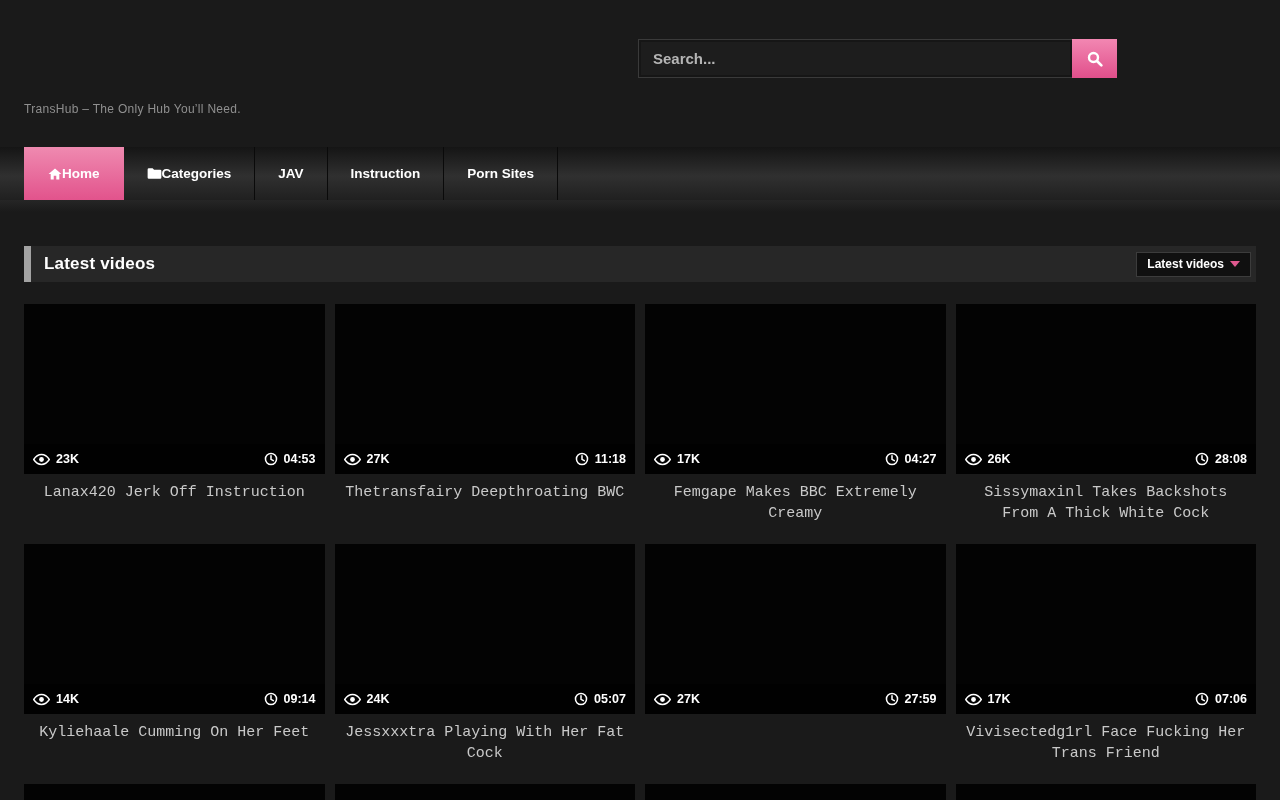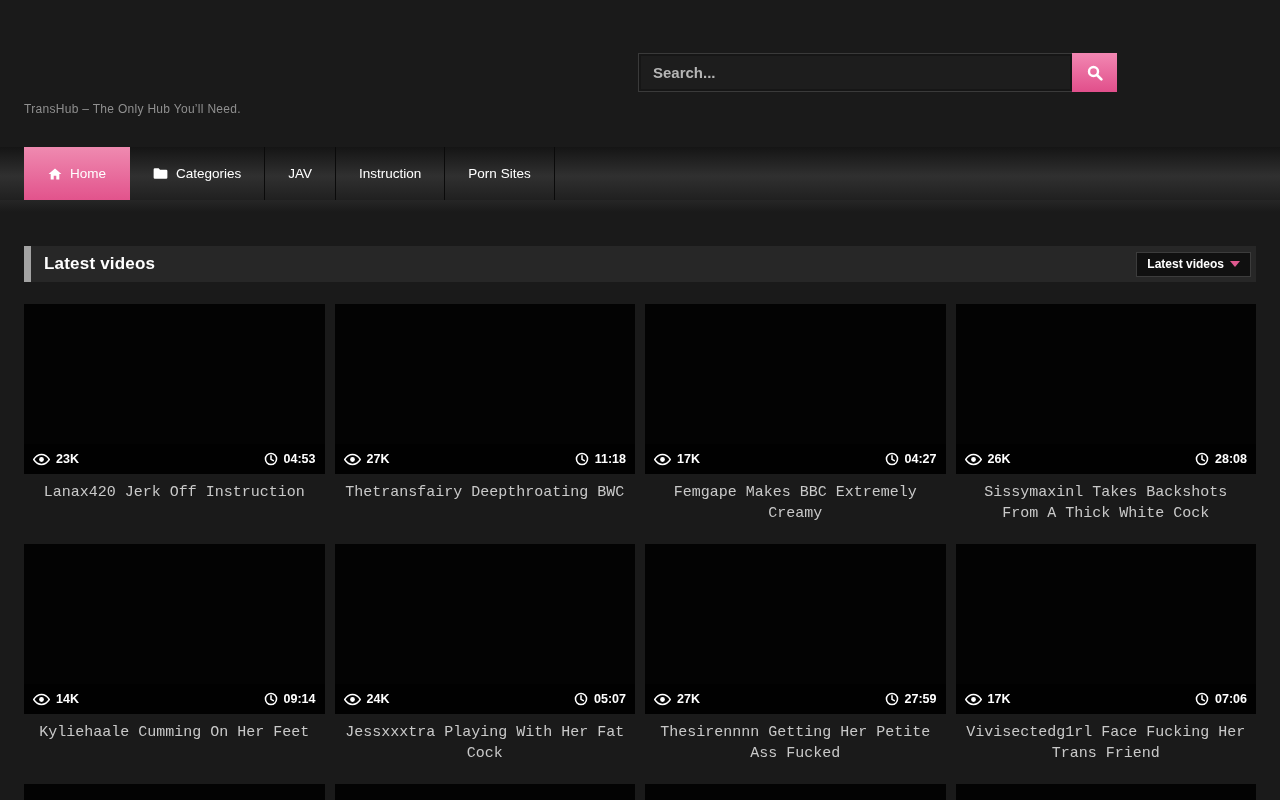--- a/index.html
+++ b/index.html
@@ -7,21 +7,21 @@
   body {
     background:#1a1a1a;
     font-family:"Liberation Sans", sans-serif;
     color:#fff;
     position:relative;
   }
 
   
   .header { position:relative; height:147px; }
   .search-wrap {
-    position:absolute; left:638px; top:53px; width:479px; height:39px;
+    position:absolute; left:638px; top:39px; width:479px; height:39px;
     display:flex;
   }
   .search-input {
     flex:1; height:100%;
     background:#1d1d1d;
     border:1px solid #3a3a3a;
     border-right:none;
     outline:none;
     color:#ddd;
     font-family:"Liberation Sans", sans-serif;
@@ -47,23 +47,23 @@
     background:linear-gradient(#151515, #303030 55%, #202020);
     display:flex; align-items:stretch;
     padding-left:24px;
   }
   .nav::after { content:""; }
   .nav-under {
     height:12px;
     background:linear-gradient(#262626, rgba(26,26,26,0));
   }
   .nav-item {
-    display:flex; align-items:center; gap:8px;
+    display:flex; align-items:center; 
     padding:0 23px;
-    font-size:13.5px; font-weight:normal; color:#fff;
+    font-size:13.5px; font-weight:bold; color:#fff;
     border-right:1px solid #0a0a0a;
     cursor:pointer; white-space:nowrap;
   }
   .nav-item.active {
     background:linear-gradient(#ef8ab0, #e2538c);
     border-right:none;
     padding:0 24px;
   }
   .nav-item .icon-slot { display:flex; align-items:center; }
 
@@ -359,21 +359,20 @@
           <span>
             <svg width="14" height="14" viewBox="0 0 24 24">
               <circle cx="12" cy="12" r="9.5" fill="none" stroke="#fff" stroke-width="2.6"></circle>
               <path d="M12 6.5v6l4 2.3" fill="none" stroke="#fff" stroke-width="2.6" stroke-linecap="round"></path>
             </svg>
           </span>
           <span class="duration-text">27:59</span>
         </span>
       </div>
     </div>
-    <div class="card-title">Thesirennnn Getting Her Petite Ass Fucked</div>
   </div>
 
   <div class="card">
     <div class="thumb">
       <div class="stats">
         <span class="stat">
           <span>
             <svg width="17" height="13" viewBox="0 0 24 17">
               <path d="M1 8.5S5.5 1.5 12 1.5 23 8.5 23 8.5 18.5 15.5 12 15.5 1 8.5 1 8.5z" fill="none" stroke="#fff" stroke-width="2"></path>
               <circle cx="12" cy="8.5" r="3.4" fill="#fff"></circle>

